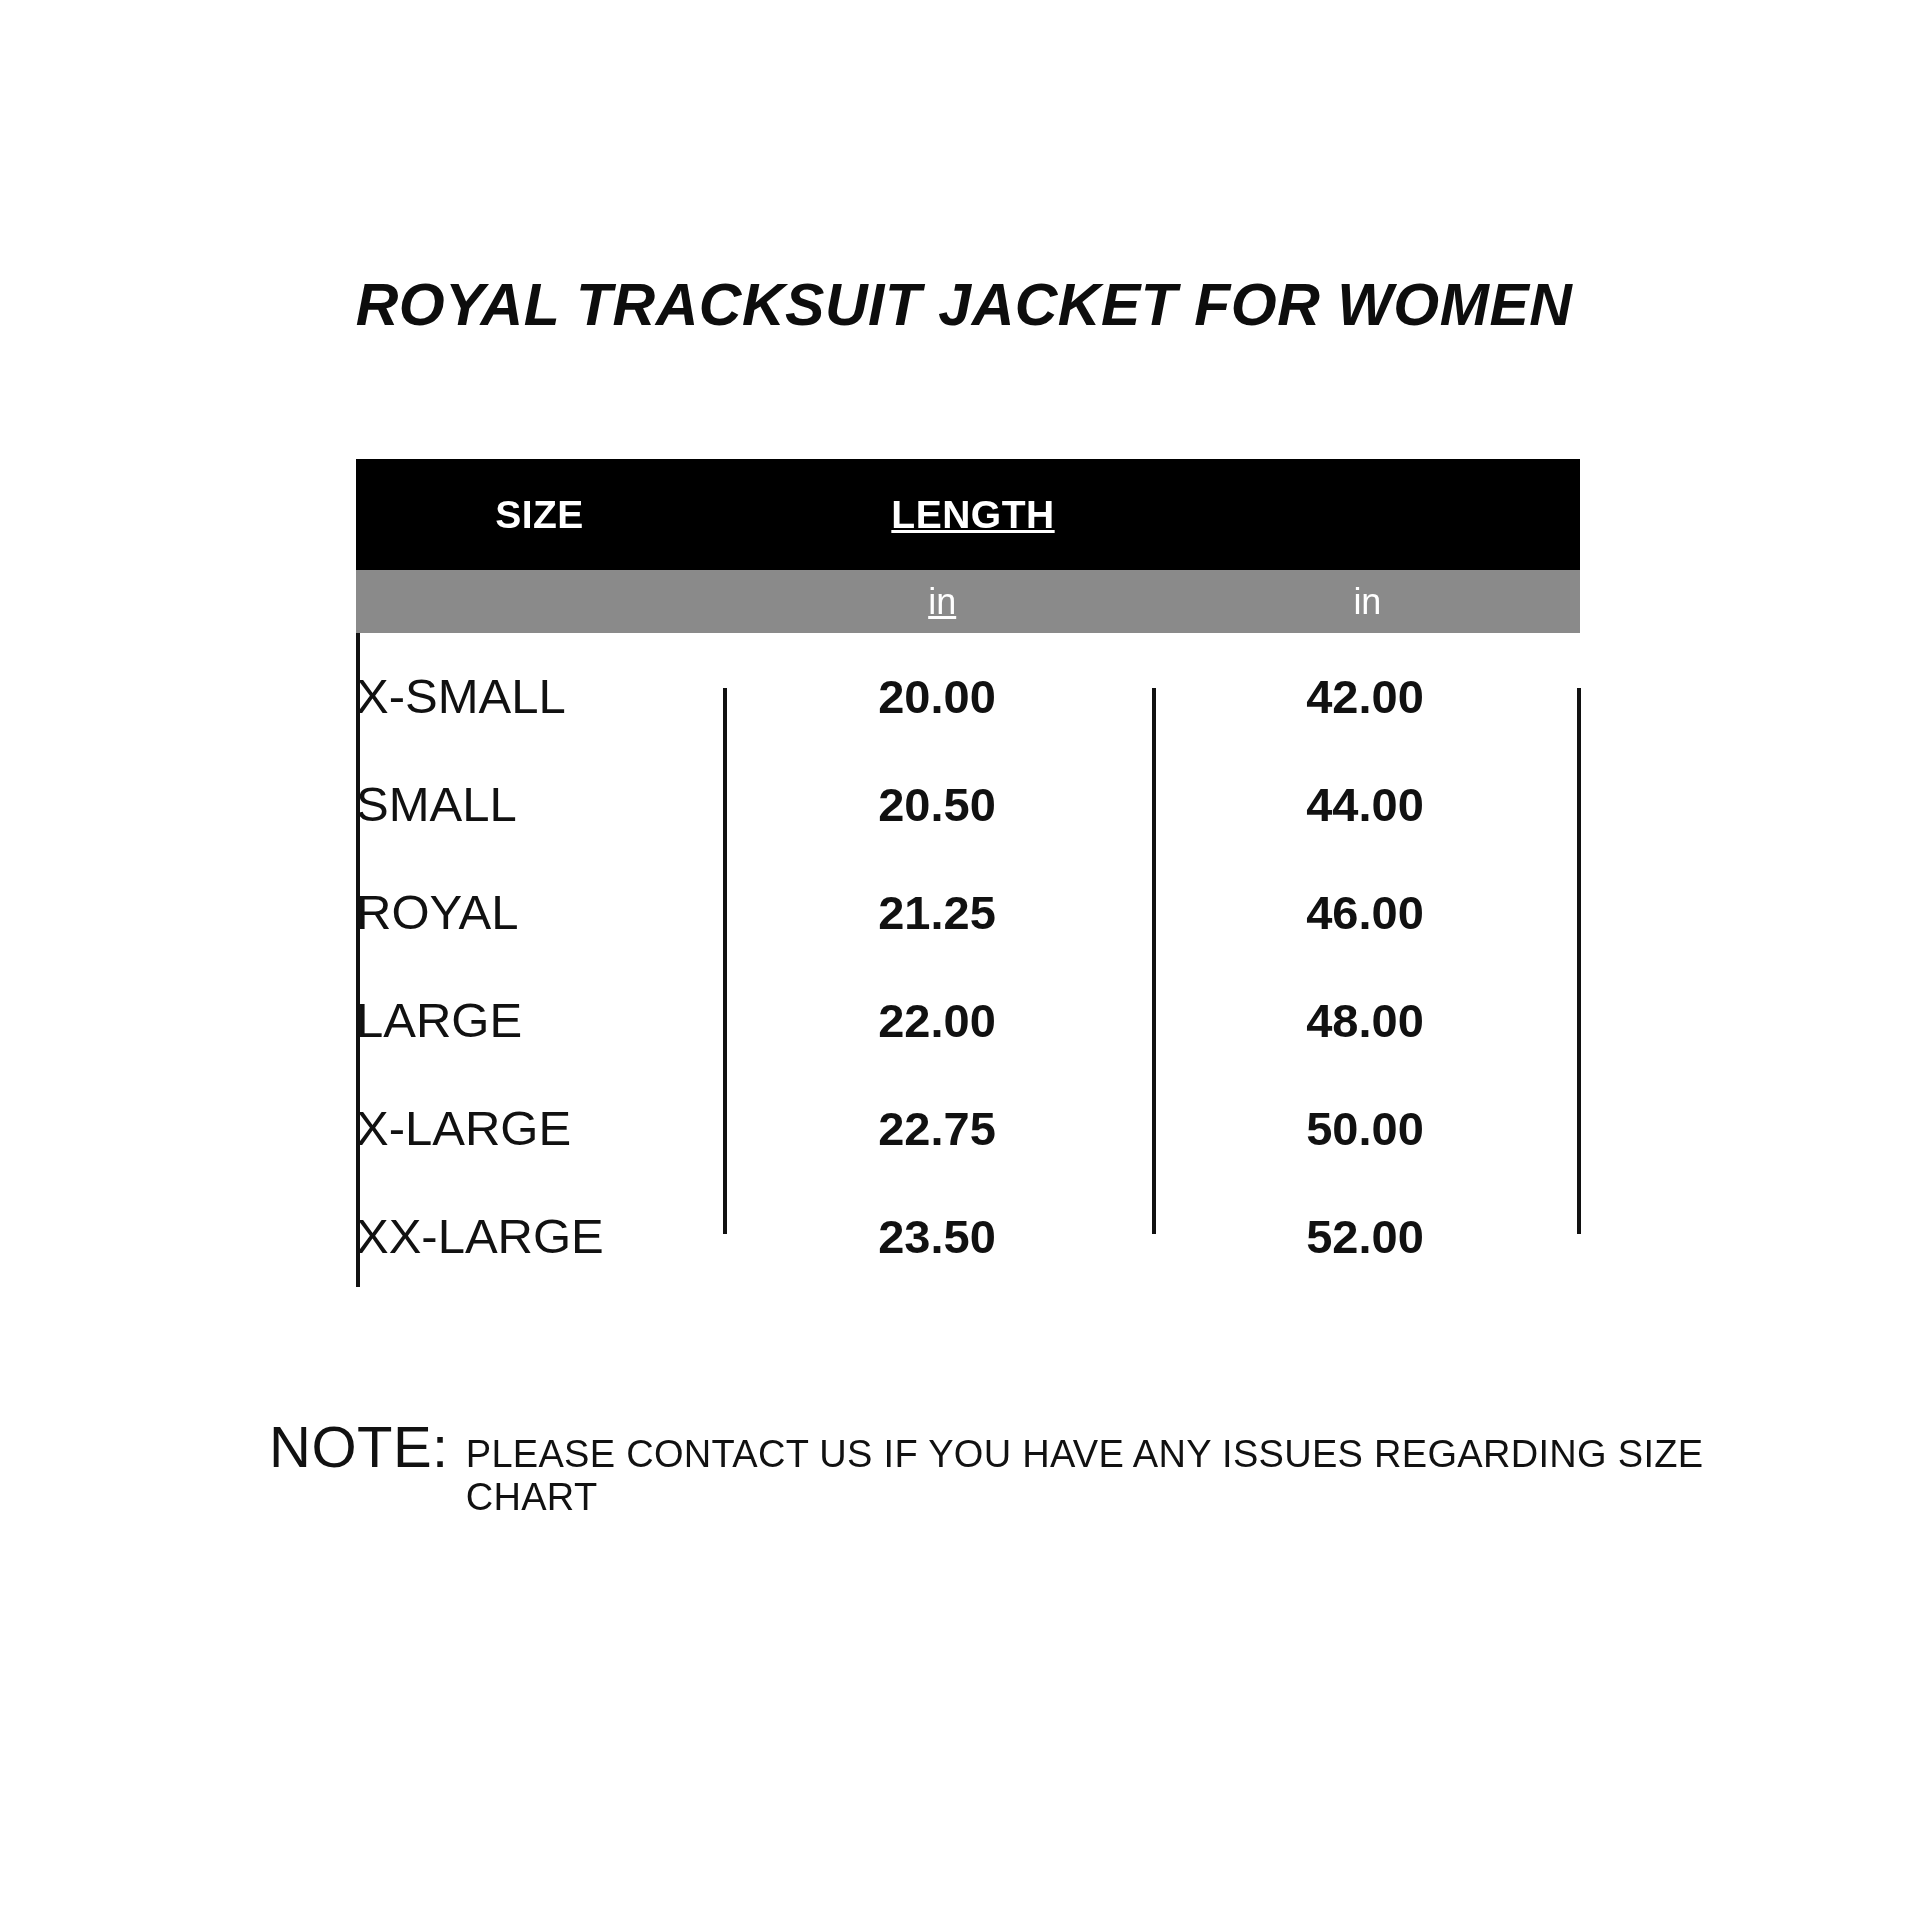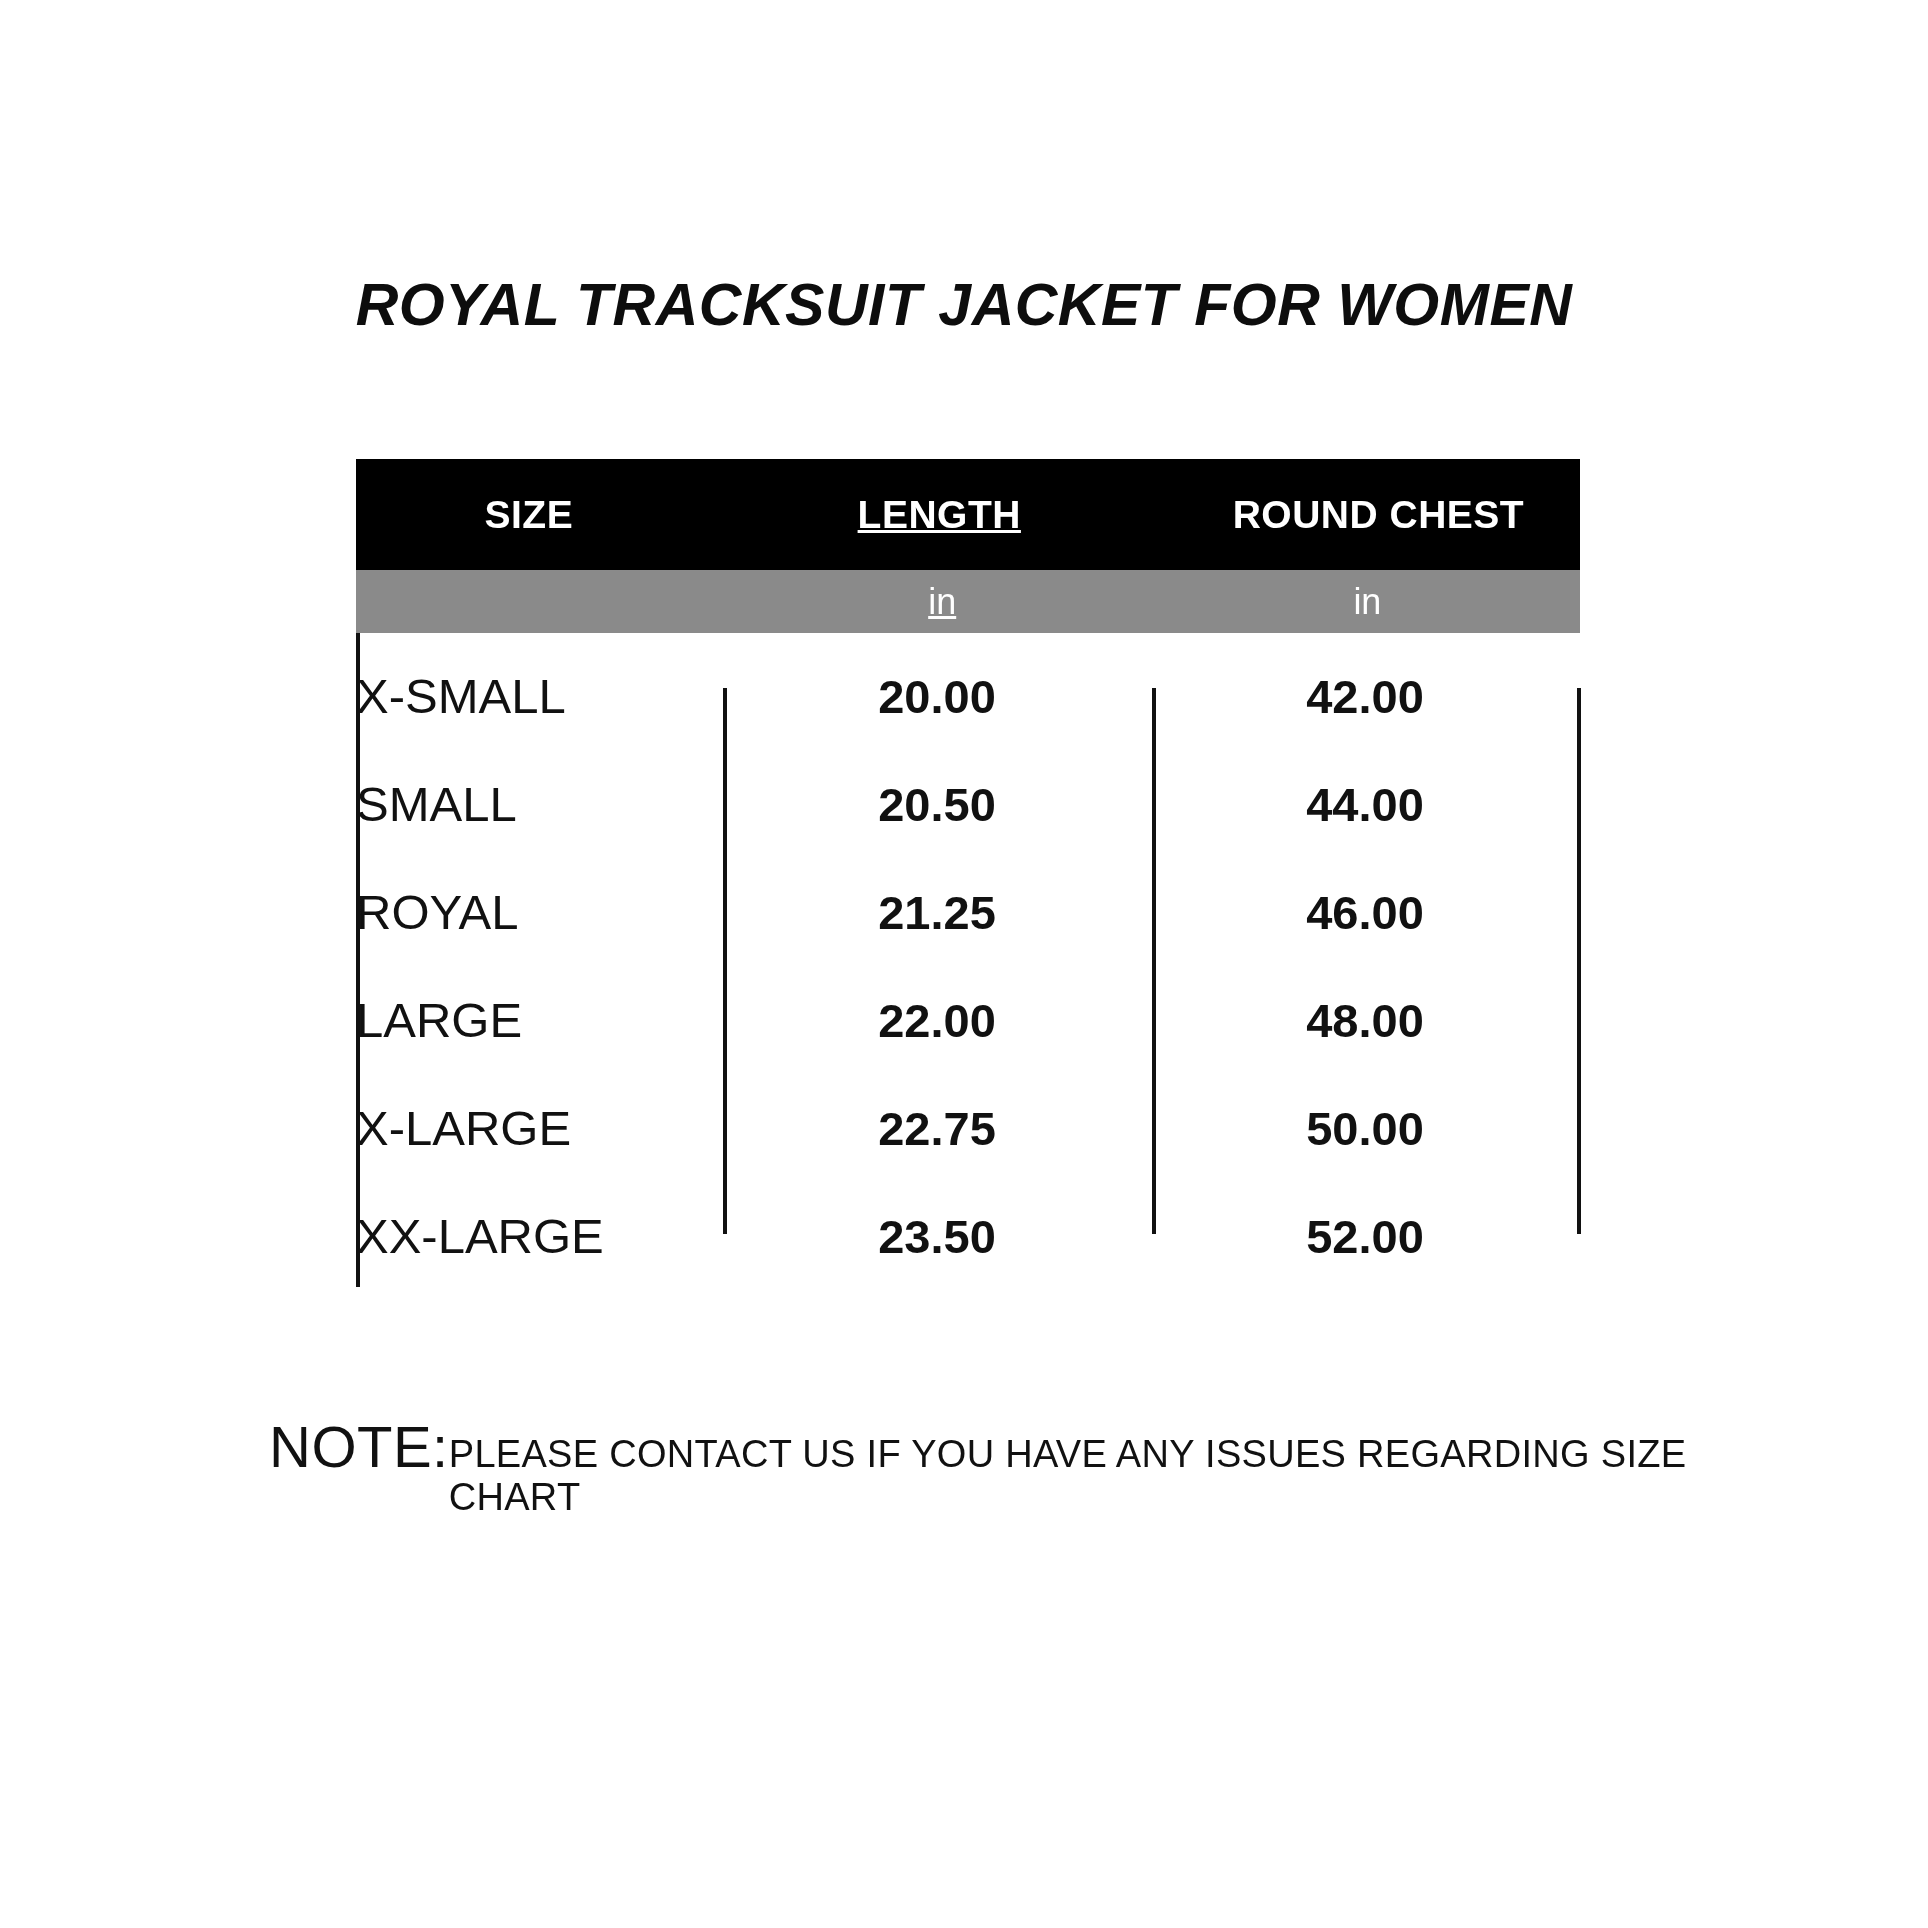--- a/index.html
+++ b/index.html
@@ -120,41 +120,41 @@
     left: 269px;
     top: 1392px;
     width: 1507px;
     display: flex;
     align-items: baseline;
   }
   .note-label {
     font-size: 58px;
     color: #111111;
     letter-spacing: 0.5px;
+    margin-right: 17px;
   }
   .note-text {
     font-size: 38px;
     color: #111111;
     letter-spacing: 0.3px;
     margin-top: 41px;
   }
 </style>
 </head>
 <body>
 
 <div class="sheet">
 
   <div class="chart-title">ROYAL TRACKSUIT JACKET FOR WOMEN</div>
 
   <div class="table-wrap">
 
     <div class="header-row">
       <div class="header-cell col-size">SIZE</div>
       <div class="header-cell col-len">LENGTH</div>
-      <div class="header-cell col-chest">ROUND CHEST</div>
     </div>
 
     <div class="unit-row">
       <div class="unit-cell col-size"></div>
       <div class="unit-cell col-len">in</div>
       <div class="unit-cell col-chest">in</div>
     </div>
 
     <div class="body-rows">
       <div class="vline v1" style="height:654px"></div>

